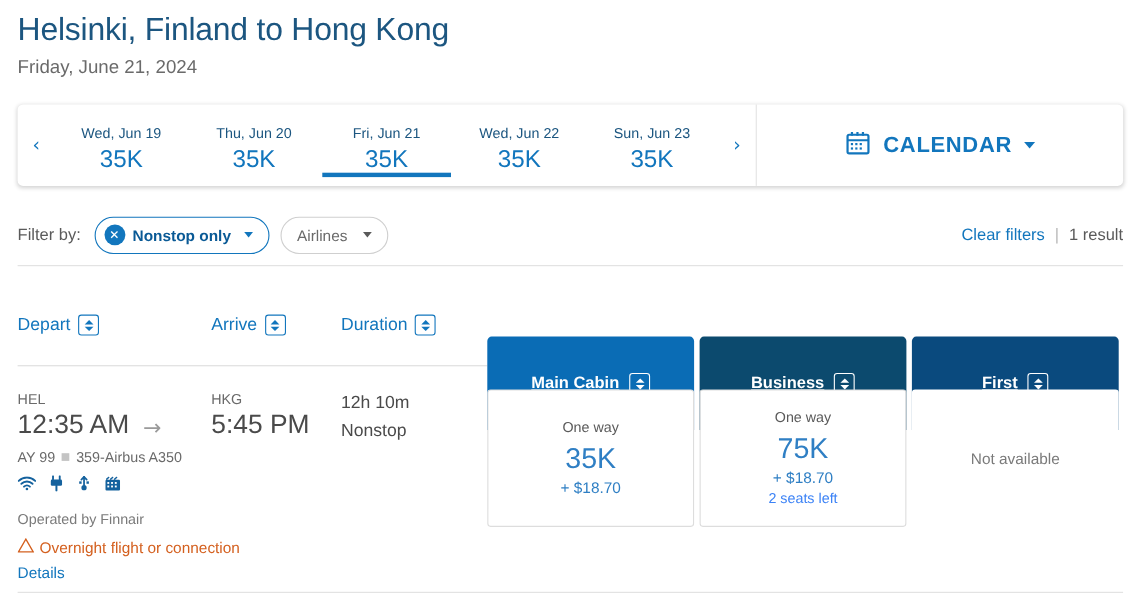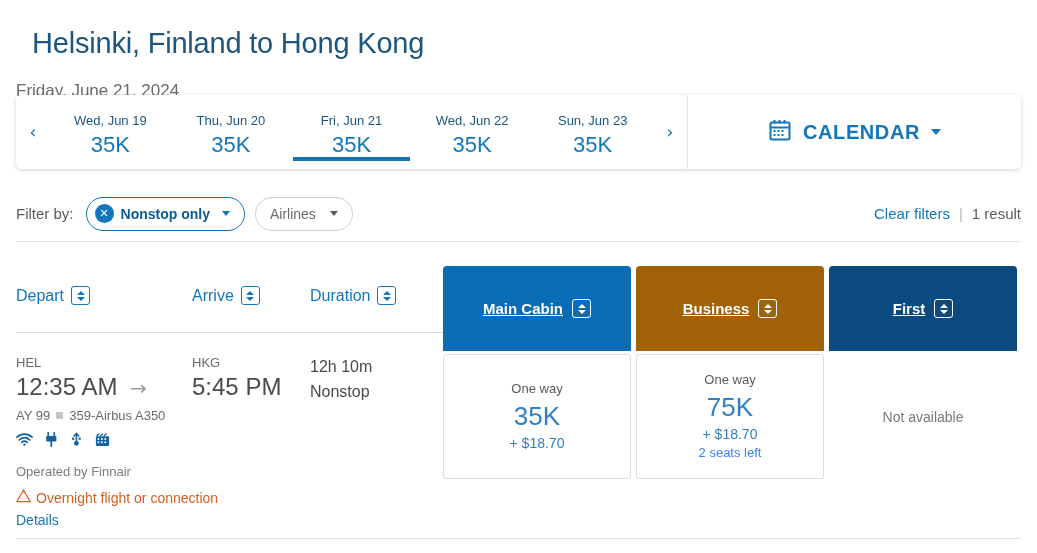--- a/index.html
+++ b/index.html
@@ -17,21 +17,21 @@
   }
 
   
   .page-header { padding: 8px 0 0 16px; }
   .page-title {
     font-size: 29px;
     font-weight: 400;
     color: #1c5680;
     letter-spacing: -0.2px;
     line-height: 38px;
-    margin: 16px;
+    margin: 0;
   }
   .page-subtitle {
     font-size: 17px;
     color: #6a6a6a;
     line-height: 26px;
     margin: 2px 0 0 0;
     font-weight: 400;
   }
 
   
@@ -264,20 +264,21 @@
   }
   .cabin-tab {
     width: 188px;
     height: 85px;
     border-radius: 4px 4px 0 0;
     display: flex;
     align-items: center;
     justify-content: center;
     gap: 9px;
     cursor: pointer;
+    margin-top: 40px;
   }
   .cabin-tab .ct-label {
     font-size: 15px;
     font-weight: bold;
     color: #ffffff;
     text-decoration: underline;
   }
 
   
   .result-row {
@@ -544,21 +545,21 @@
   </div>
 
   <div class="cabin-tabs">
     <div class="cabin-tab" style="background:#0a6cb5;">
       <span class="ct-label">Main Cabin</span>
       <span class="sortbtn white">
           <i class="up"></i>
           <i class="down"></i>
         </span>
     </div>
-    <div class="cabin-tab" style="background:#a16207;">
+    <div class="cabin-tab" style="background:#0c4a6e;">
       <span class="ct-label">Business</span>
       <span class="sortbtn white">
           <i class="up"></i>
           <i class="down"></i>
         </span>
     </div>
     <div class="cabin-tab" style="background:#0a4a7e;">
       <span class="ct-label">First</span>
       <span class="sortbtn white">
           <i class="up"></i>

